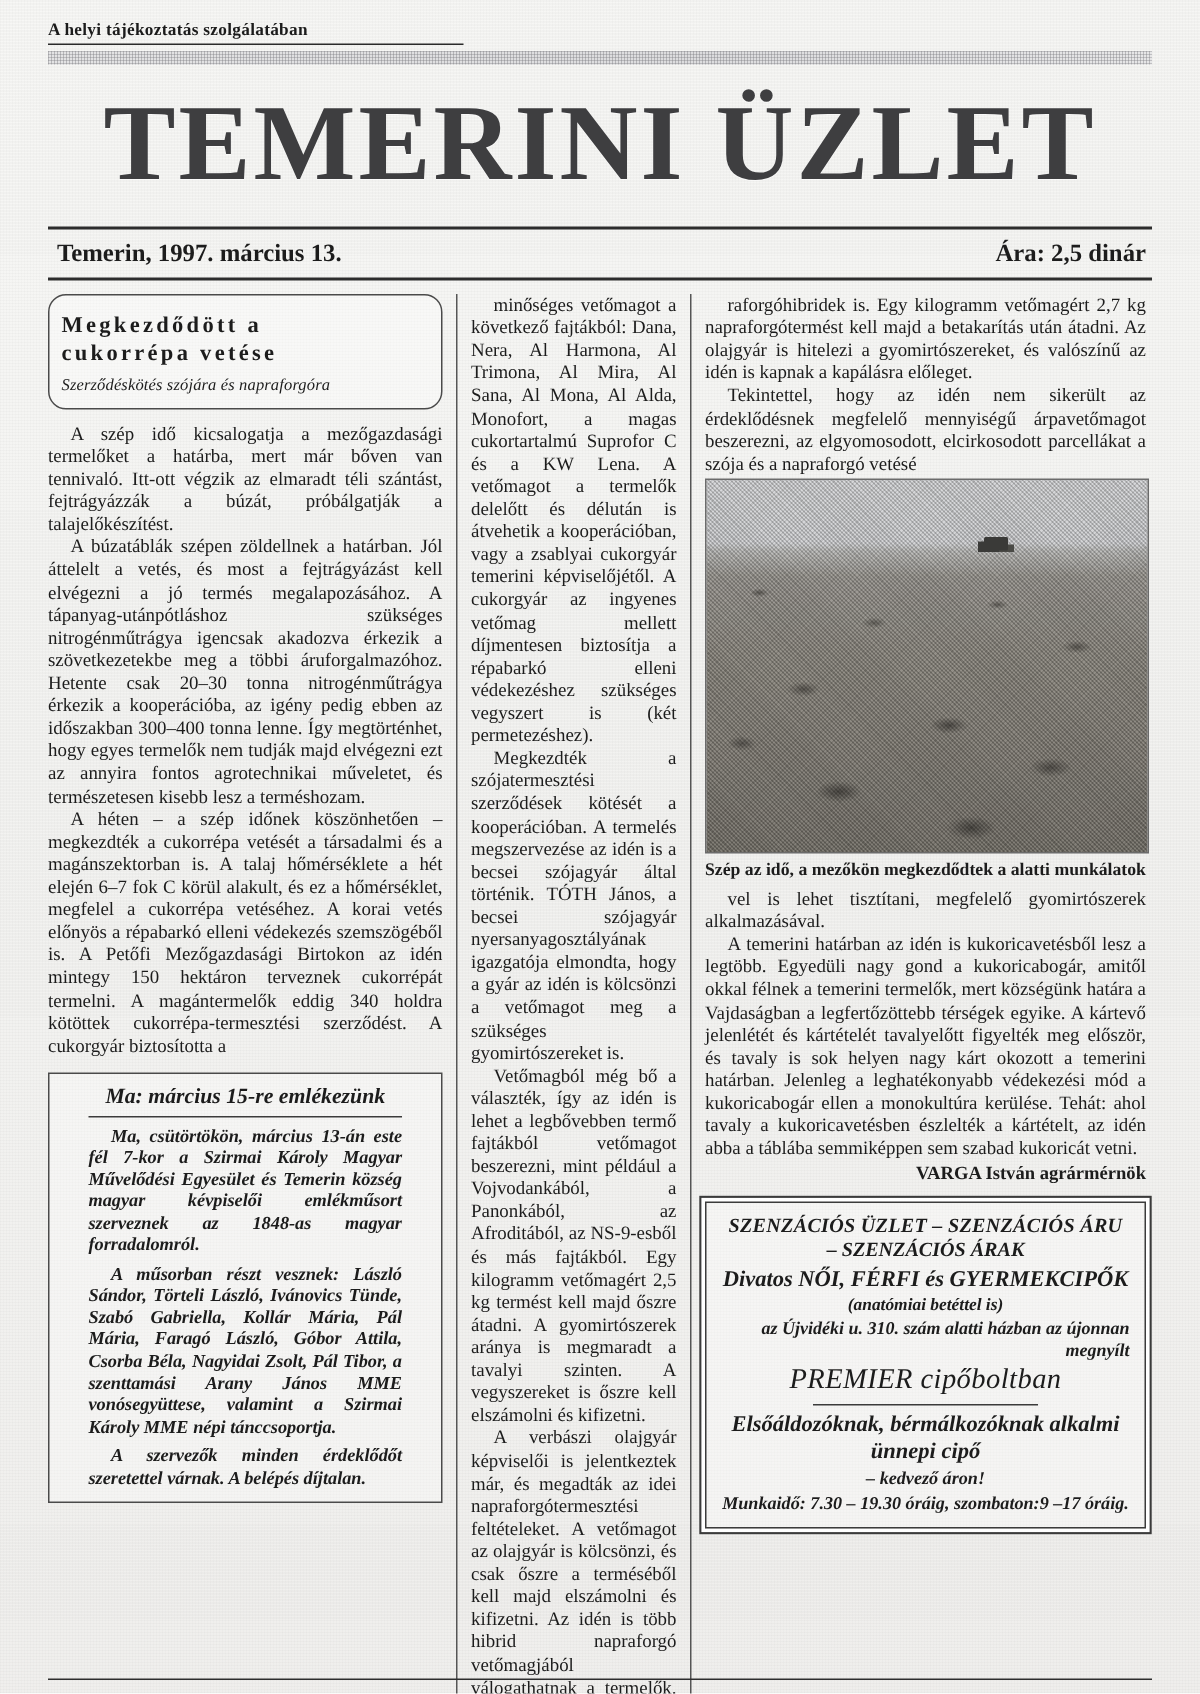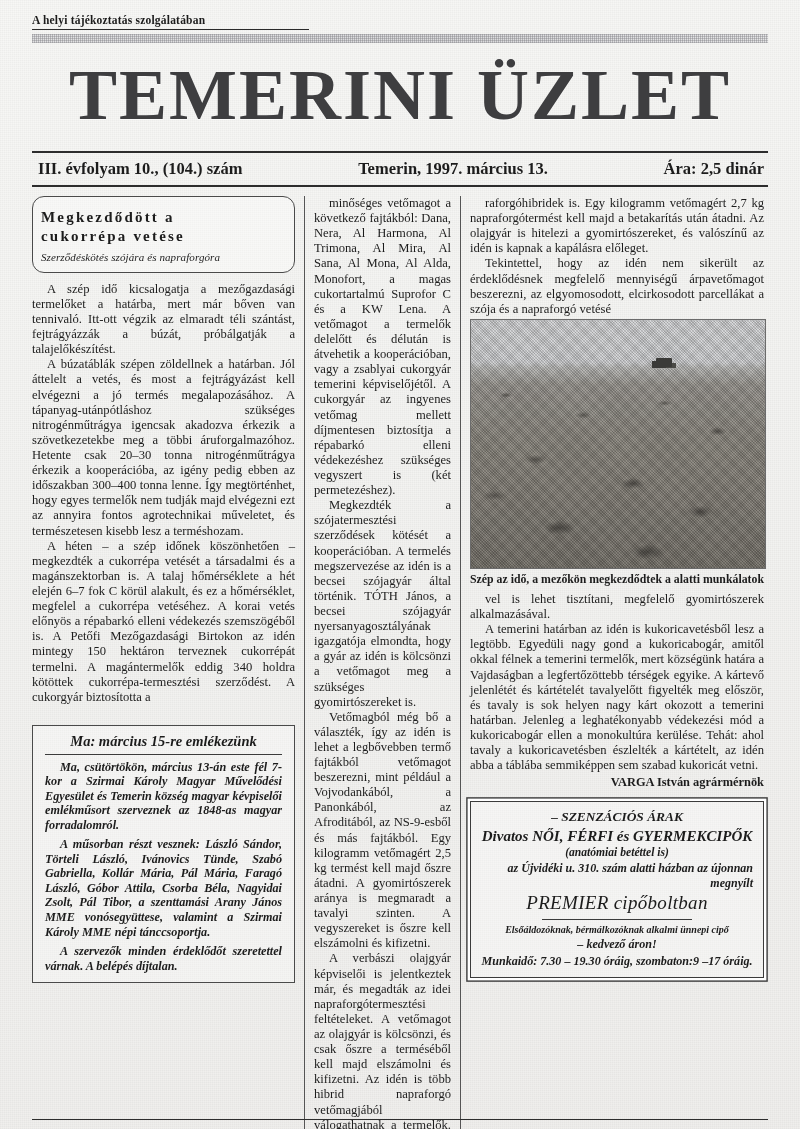--- a/index.html
+++ b/index.html
@@ -117,22 +117,22 @@
       radial-gradient(ellipse 14px 7px at 8% 64%, rgba(30,28,26,.45), transparent 70%),
       radial-gradient(ellipse 24px 11px at 60% 92%, rgba(25,24,22,.5), transparent 70%);
   }
   .caption {
     font-size:11.8px; font-weight:bold; line-height:1.2;
     margin:1px 0 6px;
   }
 
   .mabox {
     border:1.3px solid #4a4a4a;
-    padding:7px 12px 9px;
-    margin-top:20px;
+    padding:7px 26px 9px;
+    margin-top:10px;
     background:rgba(255,255,255,.3);
   }
   .mabox-title {
     font-style:italic; font-weight:bold; font-size:14.5px;
     text-align:center; padding-bottom:4px;
     border-bottom:1.2px solid #3b3b3b;
     margin-bottom:5px;
   }
   .mabox p {
     margin:0 0 5px; font-style:italic; font-weight:bold;
@@ -150,42 +150,41 @@
     text-align:center;
     background:rgba(255,255,255,.35);
   }
   .ad-l1 { font-style:italic; font-weight:bold; font-size:13.4px; line-height:1.2; letter-spacing:.2px; }
   .ad-l2 { font-style:italic; font-weight:bold; font-size:13.4px; line-height:1.2; }
   .ad-l3 { font-style:italic; font-weight:bold; font-size:15px; margin-top:3px; }
   .ad-l4 { font-style:italic; font-weight:bold; font-size:11.6px; margin-top:1px; }
   .ad-l5 { font-style:italic; font-weight:bold; font-size:12px; margin-top:2px;text-align:right; }
   .ad-l6 { font-style:italic; font-size:19px; margin-top:1px; letter-spacing:.3px; }
   .ad-rule { border-top:1.2px solid #3b3b3b; width:55%; margin:5px auto 4px; }
-  .ad-l7 { font-style:italic; font-weight:bold; font-size:10px; line-height:1.25; }
+  .ad-l7 { font-style:italic; font-weight:bold; font-size:15px; line-height:1.25; }
   .ad-l8 { font-style:italic; font-weight:bold; font-size:12.1px;text-align:center; }
   .ad-l9 { font-style:italic; font-weight:bold; font-size:12.1px; margin-top:2px; }
 
   .footrule { position:absolute; left:32px; right:32px; bottom:9px; border-top:1.6px solid #2d2d2d; }
 </style>
 </head>
 <body>
 
 <div class="paper"></div>
 
 <div class="page">
 
   <div class="tagline">A helyi tájékoztatás szolgálatában</div>
   <div class="tagline-rule"></div>
   <div class="tagline-band"></div>
 
   <div class="masthead">TEMERINI ÜZLET</div>
 
   <div class="issue-rule-top"></div>
   <div class="issue-bar">
-    <span>III. évfolyam 10., (104.) szám</span>
     <span>Temerin, 1997. március 13.</span>
     <span>Ára: 2,5 dinár</span>
   </div>
   <div class="issue-rule-bot"></div>
 
   <div class="content">
 
     <div class="col col1">
       <div class="hbox">
         <div class="hl">Megkezdődött a</div>
@@ -219,20 +218,21 @@
         <div class="clods"></div>
         <div class="tractor"></div>
       </div>
       <div class="caption">Szép az idő, a mezőkön megkezdődtek a alatti munkálatok</div>
 
       <p class="body">vel is lehet tisztítani, megfelelő gyomirtószerek alkalmazásával.</p>
       <p class="body">A temerini határban az idén is kukoricavetésből lesz a legtöbb. Egyedüli nagy gond a kukoricabogár, amitől okkal félnek a temerini termelők, mert községünk határa a Vajdaságban a legfertőzöttebb térségek egyike. A kártevő jelenlétét és kártételét tavalyelőtt figyelték meg először, és tavaly is sok helyen nagy kárt okozott a temerini határban. Jelenleg a leghatékonyabb védekezési mód a kukoricabogár ellen a monokultúra kerülése. Tehát: ahol tavaly a kukoricavetésben észlelték a kártételt, az idén abba a táblába semmiképpen sem szabad kukoricát vetni.</p>
       <div class="byline">VARGA István agrármérnök</div>
 
       <div class="adbox">
+        <div class="ad-l1">SZENZÁCIÓS ÜZLET – SZENZÁCIÓS ÁRU</div>
         <div class="ad-l2">– SZENZÁCIÓS ÁRAK</div>
         <div class="ad-l3">Divatos NŐI, FÉRFI és GYERMEKCIPŐK</div>
         <div class="ad-l4">(anatómiai betéttel is)</div>
         <div class="ad-l5">az Újvidéki u. 310. szám alatti házban az újonnan megnyílt</div>
         <div class="ad-l6">PREMIER cipőboltban</div>
         <div class="ad-rule"></div>
         <div class="ad-l7">Elsőáldozóknak, bérmálkozóknak alkalmi ünnepi cipő</div>
         <div class="ad-l8">– kedvező áron!</div>
         <div class="ad-l9">Munkaidő: 7.30 – 19.30 óráig, szombaton:9 –17 óráig.</div>
       </div>

